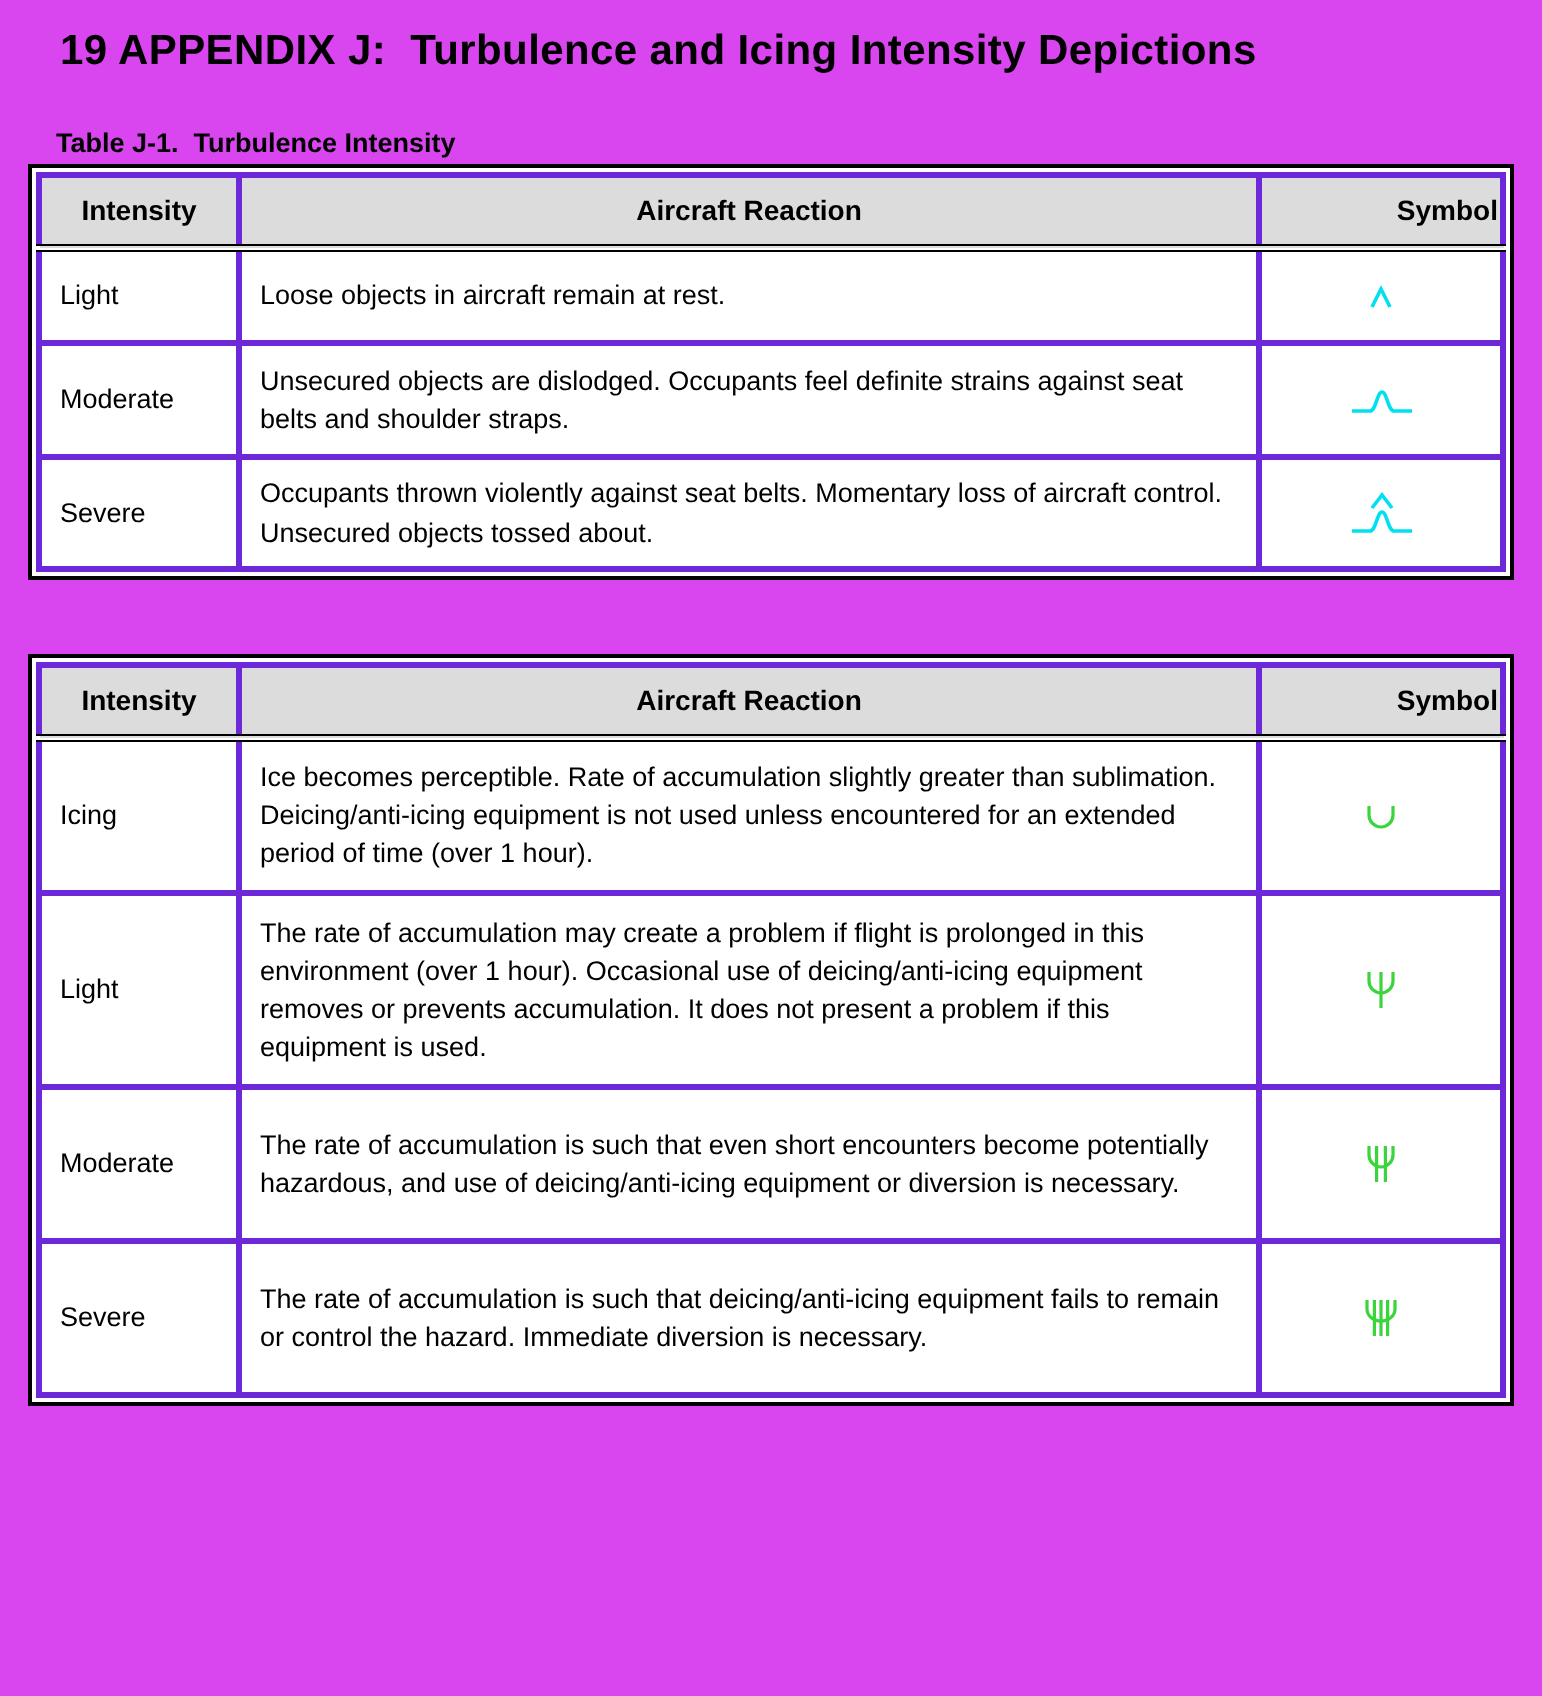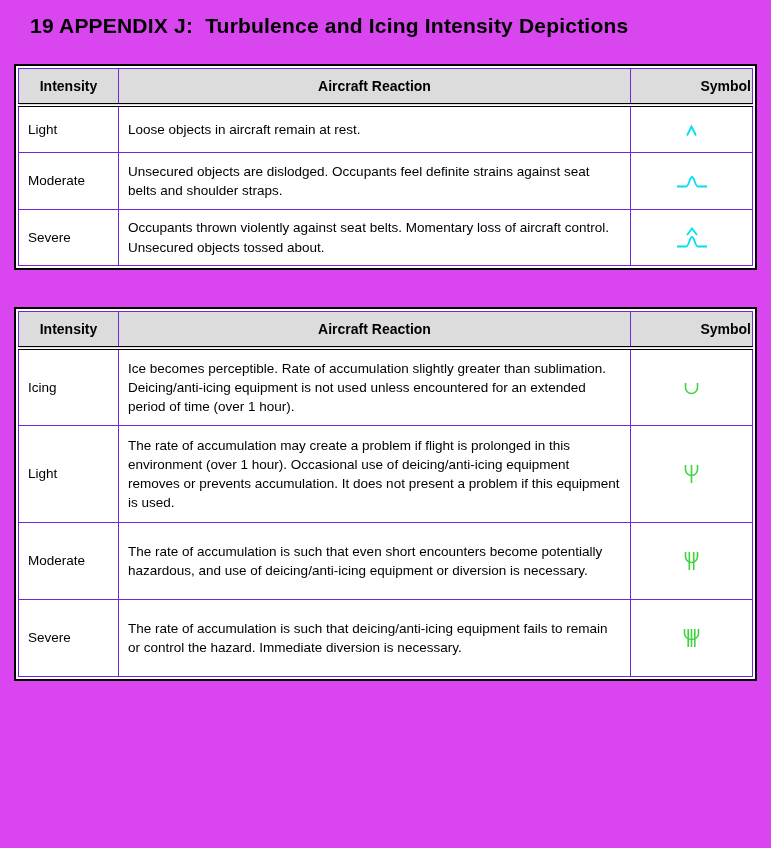--- a/index.html
+++ b/index.html
@@ -35,21 +35,21 @@
     border: 2px solid #000;
     padding: 2px;
     background: #fff;
   }
   table {
     border-collapse: collapse;
     width: 100%;
     table-layout: fixed;
   }
   th, td {
-    border: 1px solid #6d28d9;
+    border: 3px solid #6d28d9;
     font-size: 13.5px;
     box-sizing: border-box;
   }
   thead th {
     background: #dcdcdc;
     font-weight: bold;
     font-size: 14px;
     text-align: center;
     border-bottom: 4px double #000;
     height: 36px;
@@ -72,20 +72,21 @@
 
   svg { display: inline-block; vertical-align: middle; }
 </style>
 </head>
 <body>
 
 <div class="page">
   <h1 class="page-title">19 APPENDIX J:  Turbulence and Icing Intensity Depictions</h1>
 
   <div class="table-block" id="table-0">
+    <div class="table-caption">Table J-1.  Turbulence Intensity</div>
     <div class="table-frame">
       <table>
         <thead>
             <tr>
               <th class="col-intensity">Intensity</th>
               <th>Aircraft Reaction</th>
               <th class="col-symbol">Symbol</th>
             </tr>
           </thead>
         <tbody>

